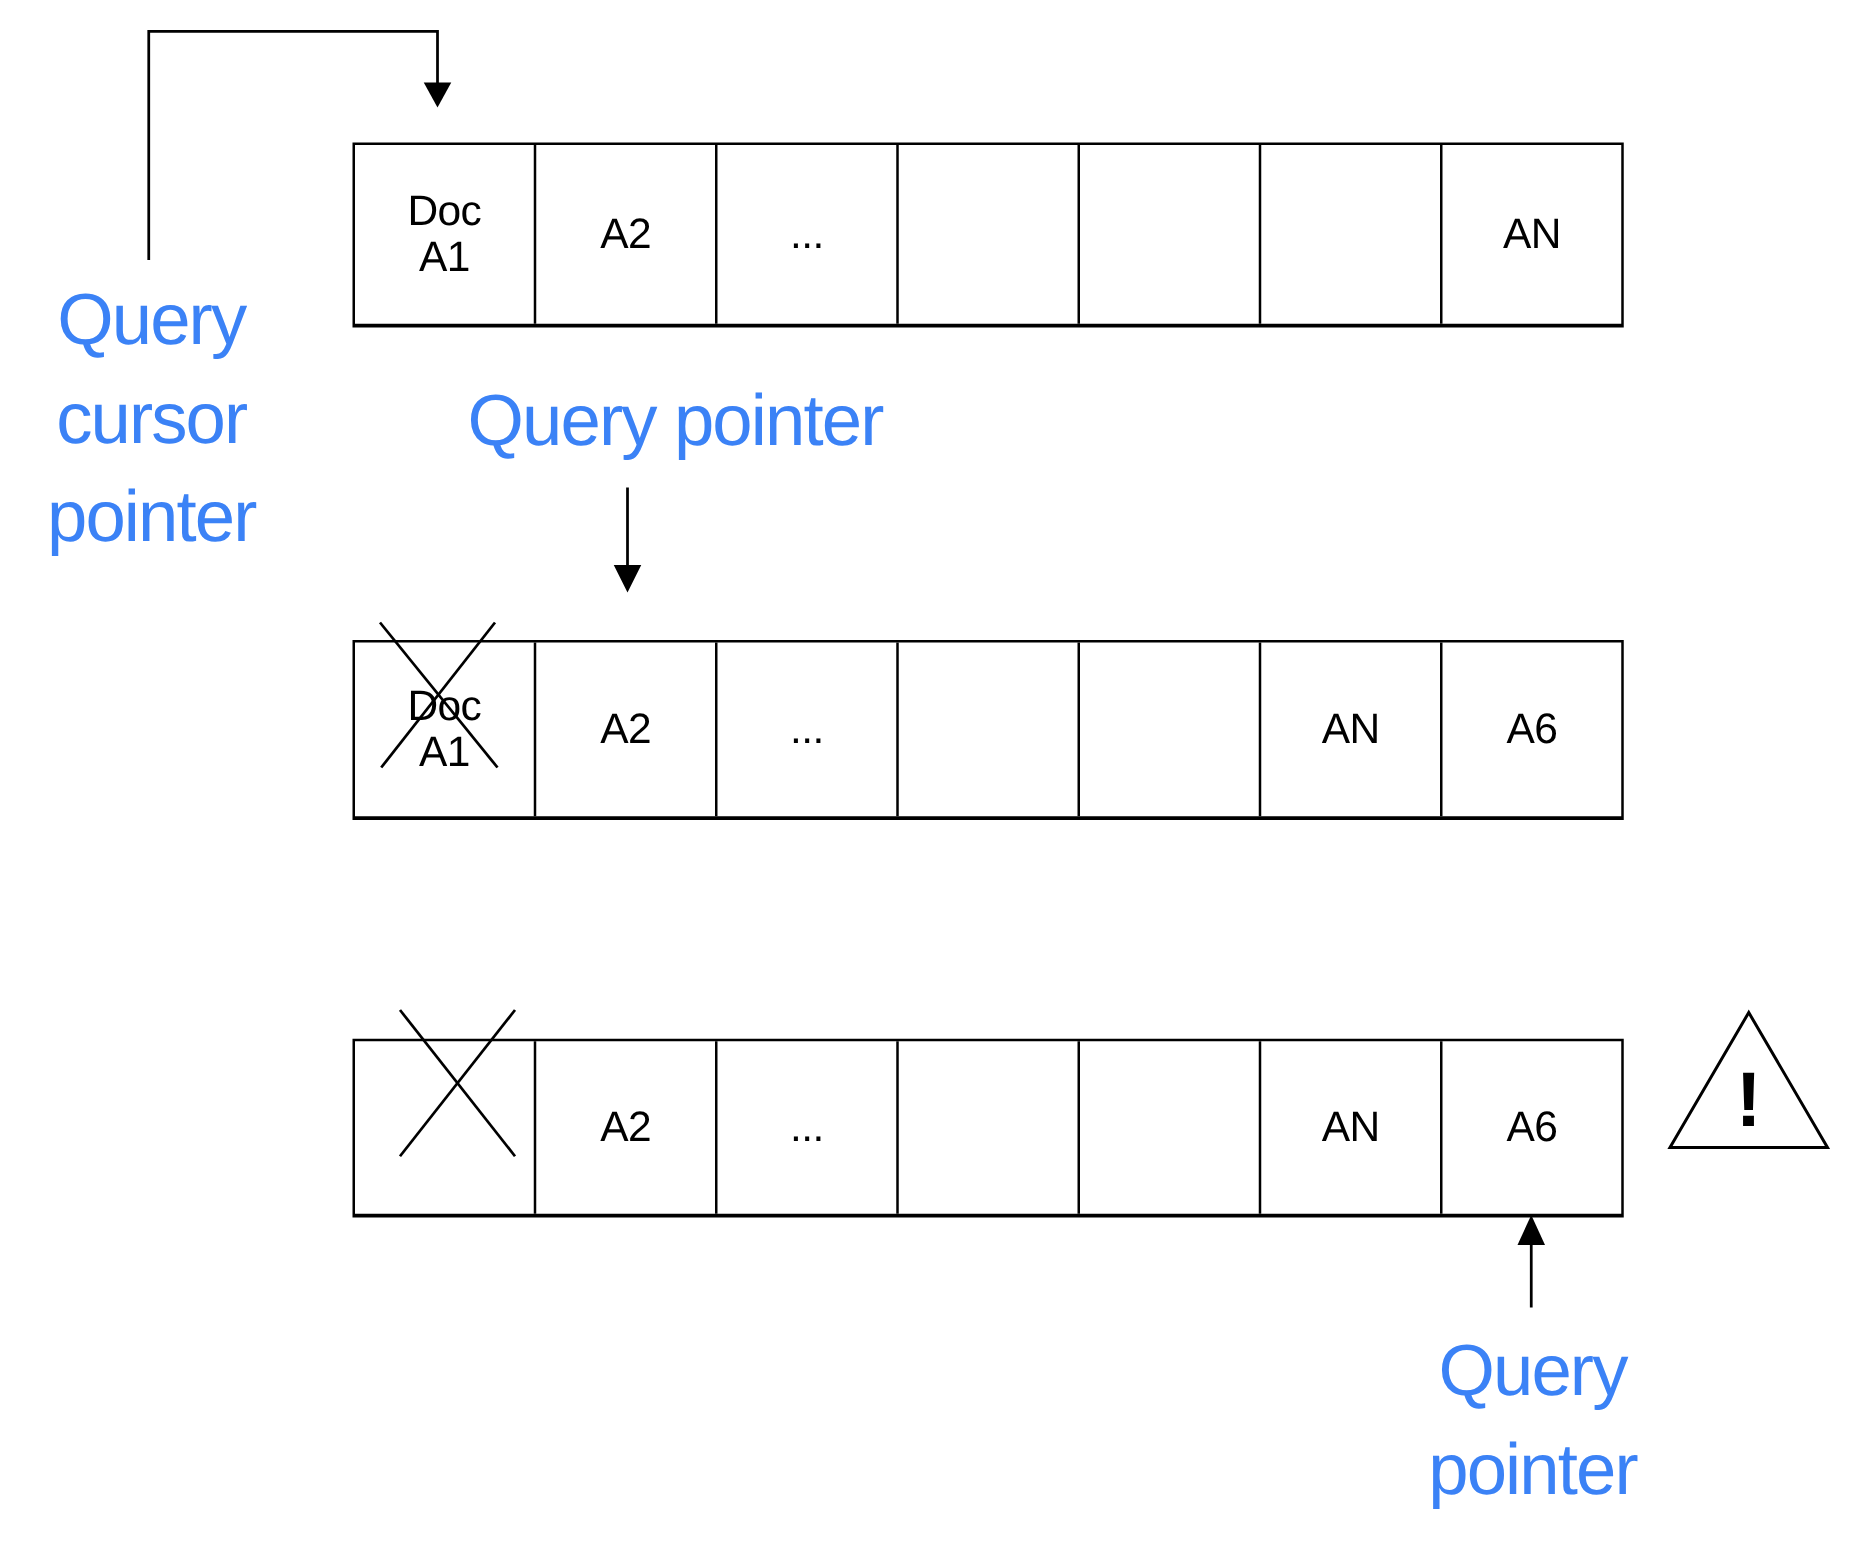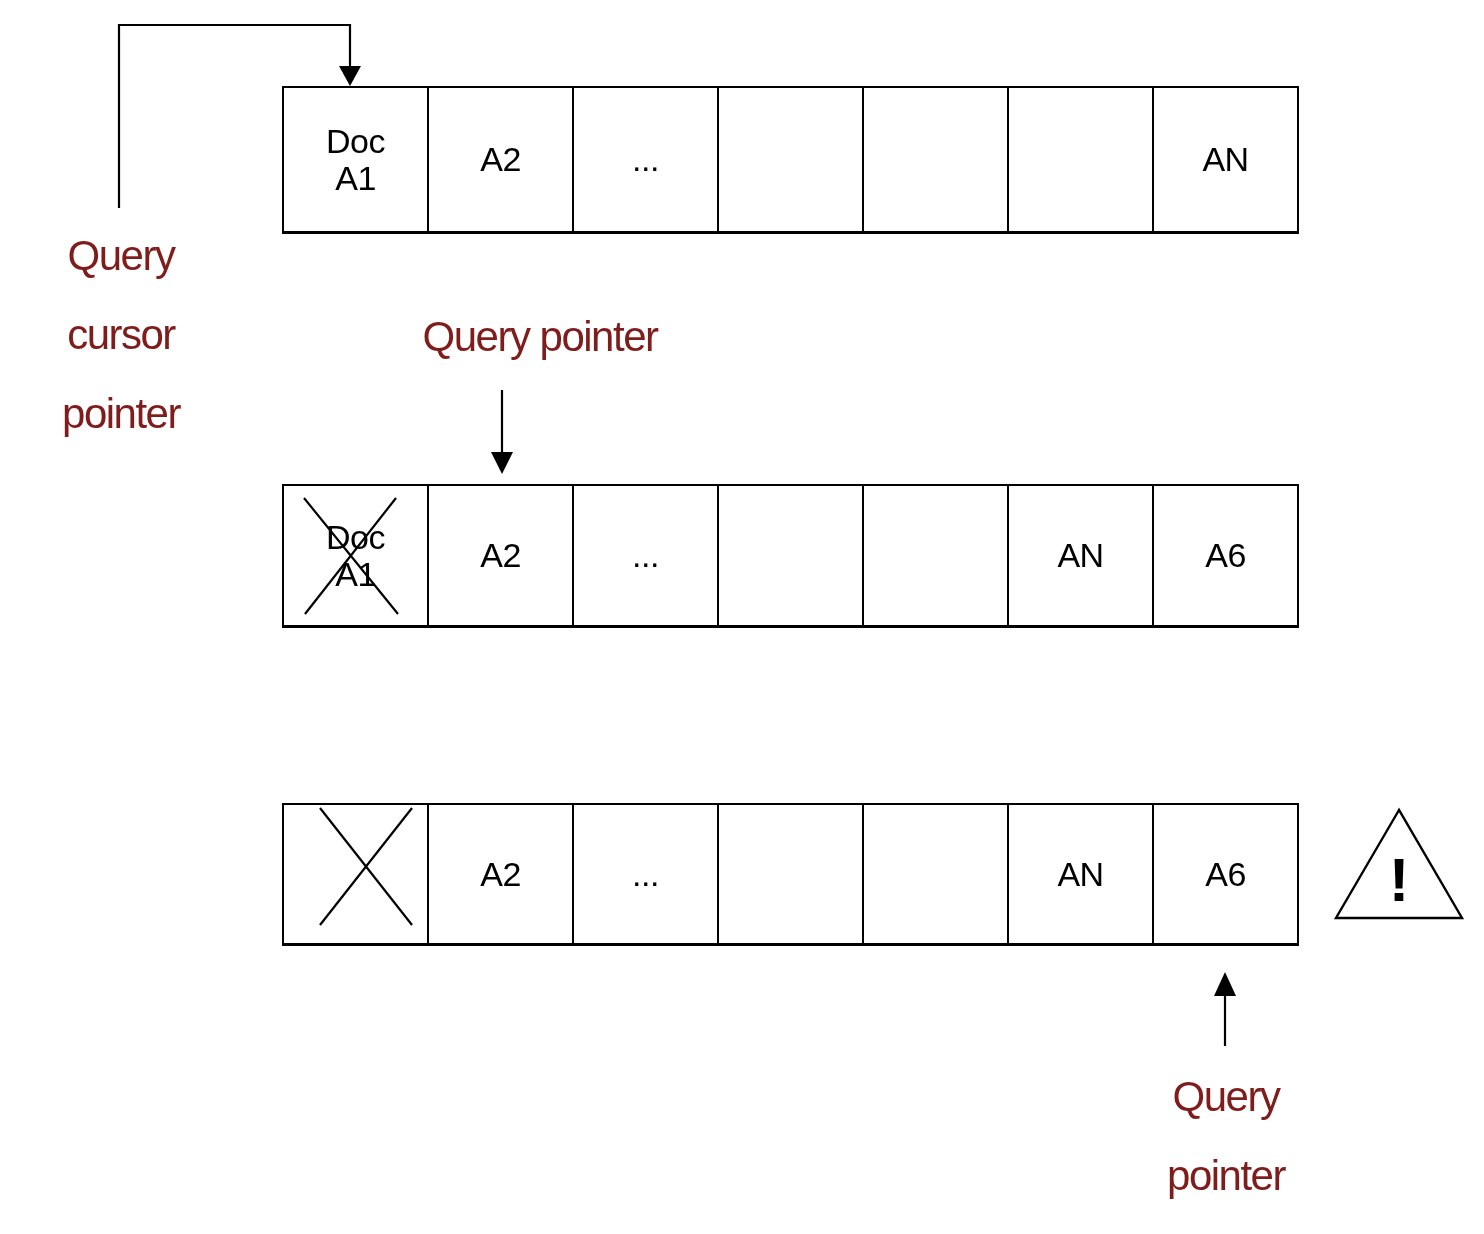--- a/index.html
+++ b/index.html
@@ -18,20 +18,21 @@
   
   .array-row {
     position: absolute;
     left: 282px;
     width: 1013px;
     display: flex;
     border: 2px solid #000;
     border-bottom-width: 3px;
     background: #fff;
     box-sizing: content-box;
+    margin-top: 28px;
   }
   .row-1 { top: 86px;  height: 143px; }
   .row-2 { top: 484px; height: 139px; }
   .row-3 { top: 803px; height: 138px; }
   .cell {
     flex: 1 1 0;
     border-right: 2px solid #000;
     display: flex;
     align-items: center;
     justify-content: center;
@@ -42,22 +43,22 @@
     font-size: 34px;
     line-height: 1.08;
     color: #000;
     text-align: center;
     white-space: pre-line;
     letter-spacing: -0.5px;
   }
   
   .big-label {
     position: absolute;
-    color: #7f1d1d;
-    font-size: 42px;
+    color: #3b82f6;
+    font-size: 58px;
     line-height: 79px;
     letter-spacing: -1.5px;
     text-align: center;
     white-space: pre-line;
   }
   .label-cursor-pointer { left: 0px;   top: 216px;  width: 242px; }
   .label-pointer-mid    { left: 340px; top: 297px;  width: 400px; }
   .label-pointer-bottom { left: 1026px;top: 1057px; width: 400px; }
   
   .overlay {

